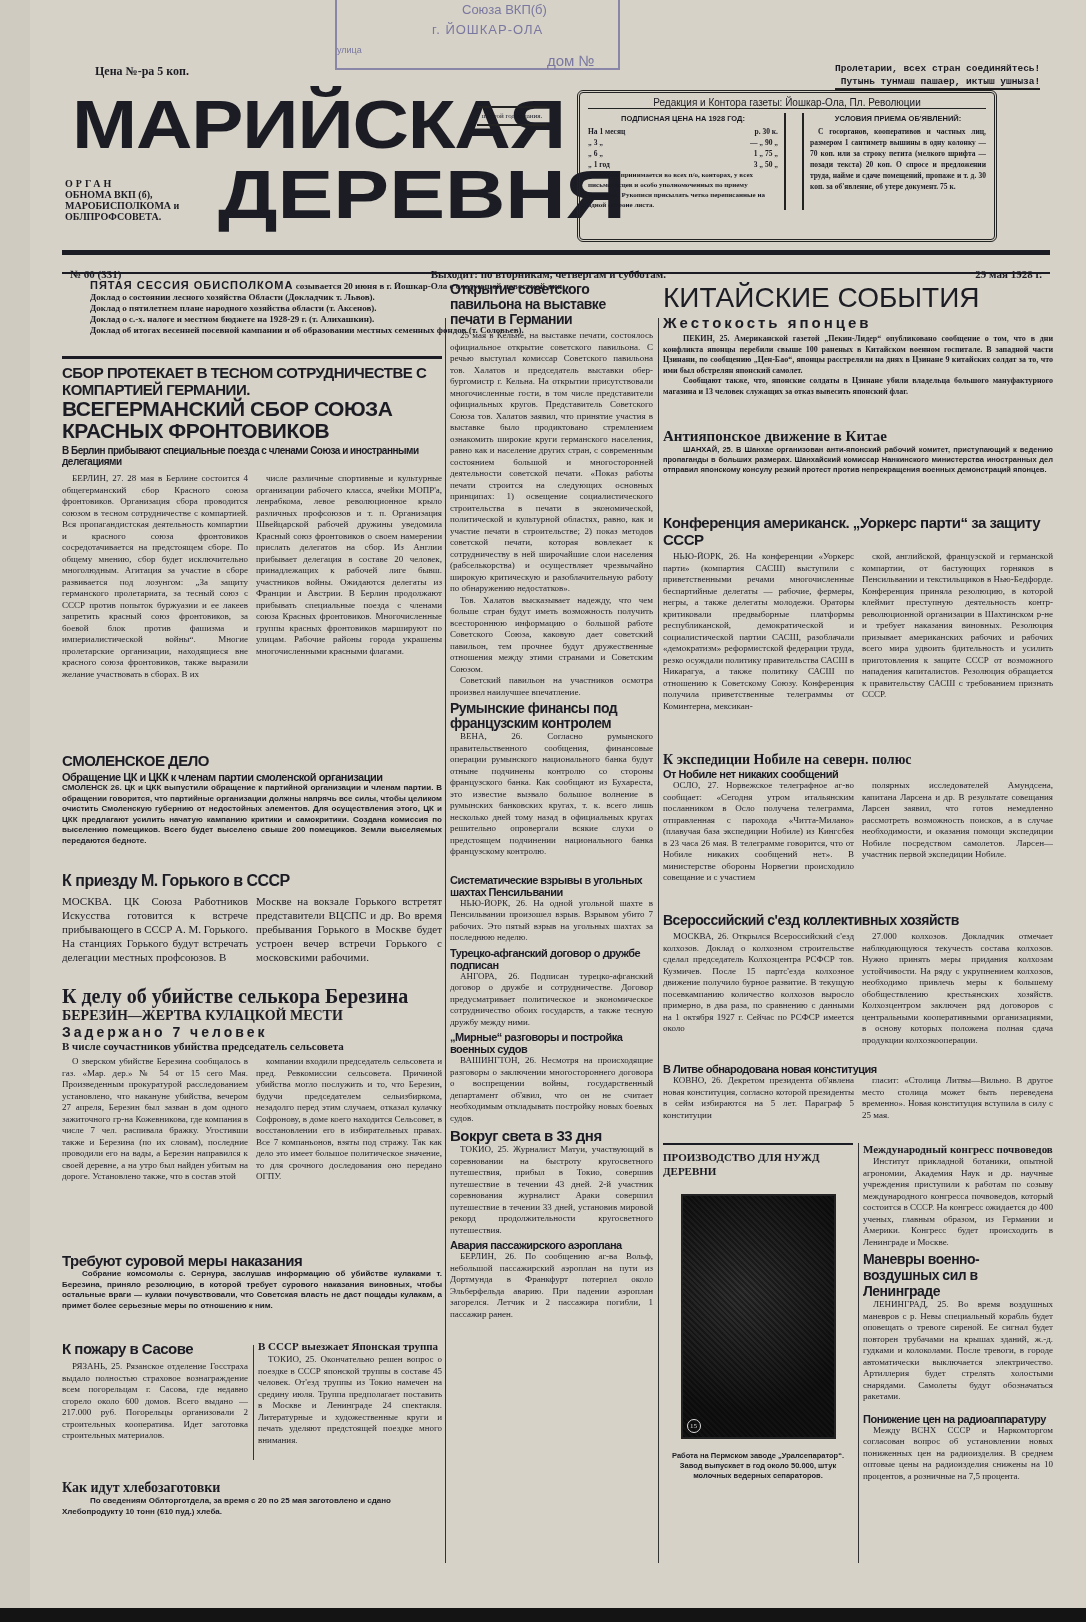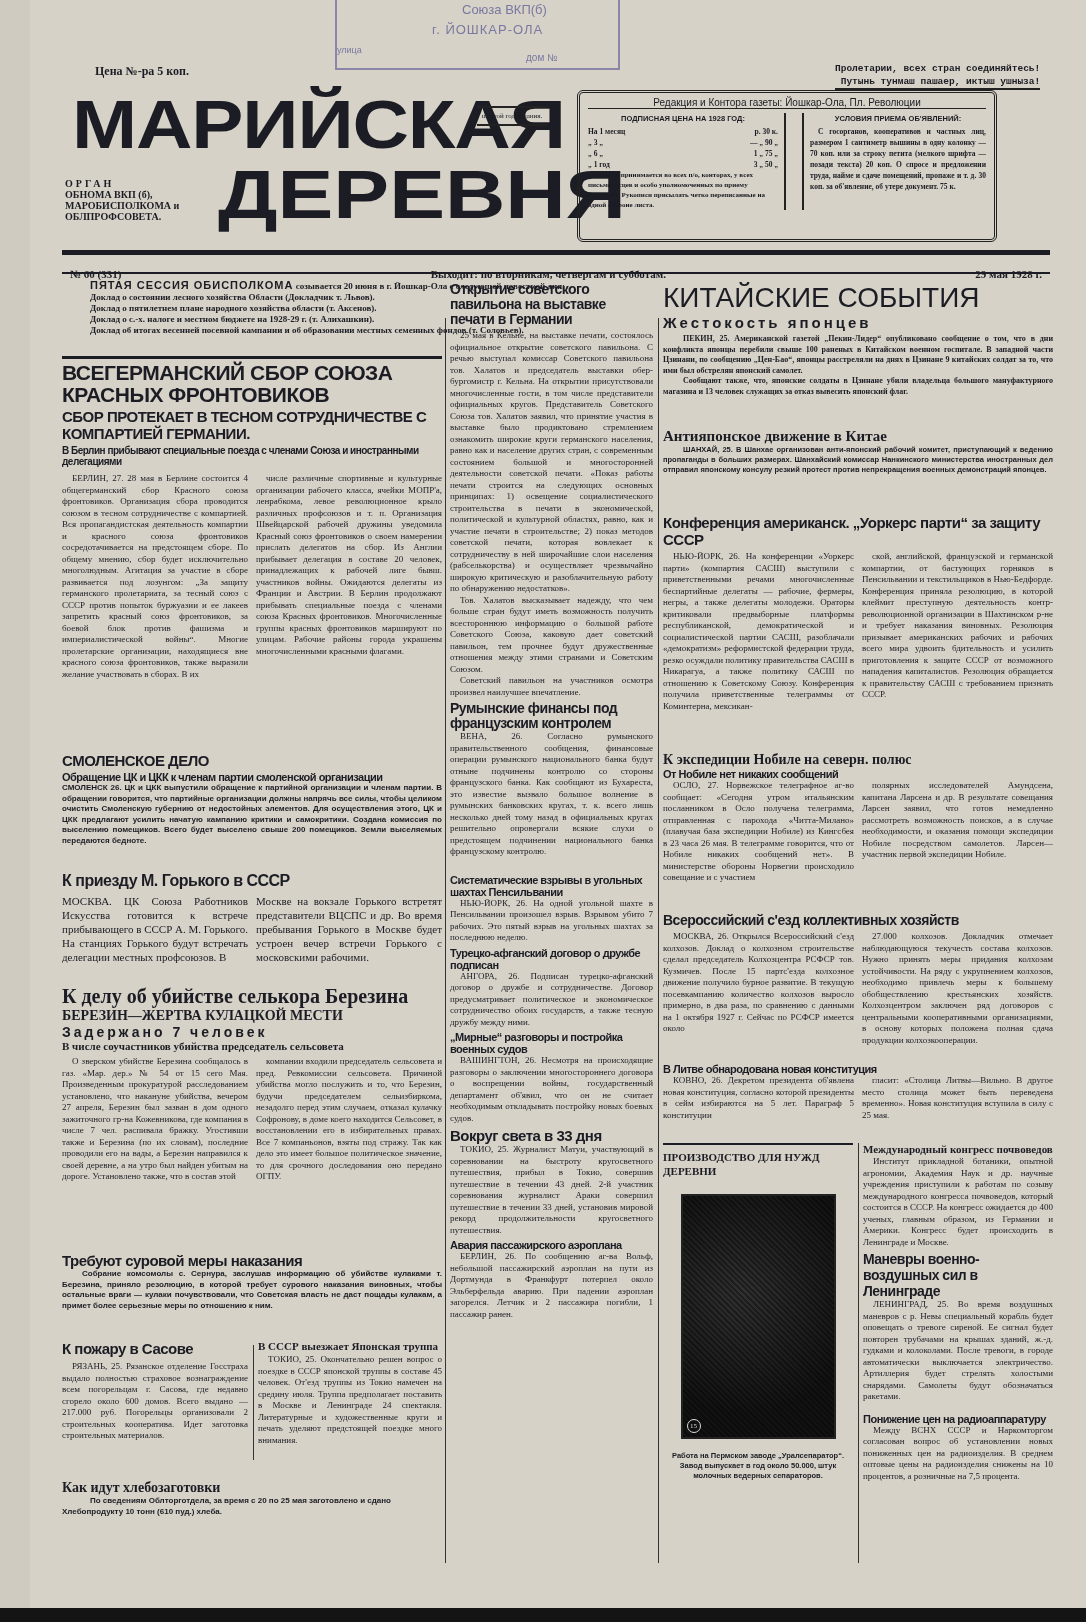--- a/index.html
+++ b/index.html
@@ -16,21 +16,21 @@
   }
   .bottom-edge { position: absolute; left: 0; top: 1608px; width: 1086px; height: 14px; background: #141414; }
   .stamp {
     position: absolute; left: 335px; top: 0; width: 285px; height: 70px;
     border: 2px solid #8a86a8; border-top: none; color: #7a78a0;
     font-family: "Liberation Sans", sans-serif; font-size: 12px;
   }
   .stamp .l1 { position: absolute; left: 125px; top: 2px; font-size: 13px; }
   .stamp .l2 { position: absolute; left: 95px; top: 22px; font-size: 13px; letter-spacing: 1px; }
   .stamp .l3 { position: absolute; left: 0px; top: 45px; font-size: 9px; }
-  .stamp .l4 { position: absolute; left: 189px; top: 52px; font-size: 10px; }
+  .stamp .l4 { position: absolute; left: 210px; top: 52px; font-size: 15px; }
 
   .abs { position: absolute; }
   .price { left: 95px; top: 64px; font-size: 12px; font-weight: bold; }
   .slogans { left: 835px; top: 62px; font-size: 9.5px; font-weight: bold; text-align: right; line-height: 13px; font-family: Liberation Mono, monospace; }
   .slogans .u { border-bottom: 2px solid #222; }
   .title1 {
     left: 72px; top: 90px; font-family: "Liberation Sans", sans-serif; font-weight: bold;
     font-size: 68px; letter-spacing: -1px; line-height: 68px; transform: scaleX(1.15); transform-origin: left;
   }
   .title2 {
@@ -141,22 +141,22 @@
 <div class="abs" style="left:62px;top:280px;width:580px;font-size:9px;line-height:11px;font-weight:bold">
   <div style="text-indent:28px"><span class="sans" style="font-size:11px;letter-spacing:1px">ПЯТАЯ СЕССИЯ ОБИСПОЛКОМА</span> <span>созывается 20 июня в г. Йошкар-Ола с следующей повесткой дня:</span></div>
   <div style="padding-left:28px">Доклад о состоянии лесного хозяйства Области (Докладчик т. Львов).</div>
   <div style="padding-left:28px">Доклад о пятилетнем плане народного хозяйства области (т. Аксенов).</div>
   <div style="padding-left:28px">Доклад о с.-х. налоге и местном бюджете на 1928-29 г. (т. Алихашкин).</div>
   <div style="text-indent:28px">Доклад об итогах весенней посевной кампании и об образовании местных семенных фондов (т. Соловьев).</div>
 </div>
 <div class="hr" style="left:62px;top:356px;width:380px;height:3px"></div>
 
 <div class="abs" style="left:62px;top:362px;width:380px">
+  <div class="cond center" style="font-size:15px;line-height:17px;margin-top:2px">СБОР ПРОТЕКАЕТ В ТЕСНОМ СОТРУДНИЧЕСТВЕ С КОМПАРТИЕЙ ГЕРМАНИИ.</div>
   <div class="cond center" style="font-size:21px;line-height:22px">ВСЕГЕРМАНСКИЙ СБОР СОЮЗА КРАСНЫХ ФРОНТОВИКОВ</div>
-  <div class="cond center" style="font-size:15px;line-height:17px;margin-top:2px">СБОР ПРОТЕКАЕТ В ТЕСНОМ СОТРУДНИЧЕСТВЕ С КОМПАРТИЕЙ ГЕРМАНИИ.</div>
   <div class="cond center" style="font-size:10px;line-height:11px;margin-top:3px">В Берлин прибывают специальные поезда с членами Союза и иностранными делегациями</div>
   <div class="two-col" style="margin-top:6px">
     <div class="body-text">БЕРЛИН, 27. 28 мая в Берлине состоится 4 общегерманский сбор Красного союза фронтовиков. Организация сбора проводится союзом в тесном сотрудничестве с компартией. Вся пропагандистская деятельность компартии и красного союза фронтовиков сосредотачивается на предстоящем сборе. По общему мнению, сбор будет исключительно многолюдным. Агитация за участие в сборе развивается под лозунгом: „За защиту германского пролетариата, за тесный союз с СССР против попыток буржуазии и ее лакеев запретить красный союз фронтовиков, за боевой блок против фашизма и империалистической войны“. Многие пролетарские организации, находящиеся вне красного союза фронтовиков, также выразили желание участвовать в сборах. В их</div>
     <div class="body-text">числе различные спортивные и культурные организации рабочего класса, ячейки МОПР'а, ленрабкома, левое революционное крыло различных профсоюзов и т. п. Организация Швейцарской рабочей дружины уведомила Красный союз фронтовиков о своем намерении прислать делегатов на сбор. Из Англии прибывает делегация в составе 20 человек, принадлежащих к рабочей лиге бывш. участников войны. Ожидаются делегаты из Франции и Австрии. В Берлин продолжают прибывать специальные поезда с членами союза Красных фронтовиков. Многочисленные группы красных фронтовиков маршируют по улицам. Рабочие районы города украшены многочисленными красными флагами.</div>
   </div>
 </div>
 
 <div class="abs" style="left:62px;top:752px;width:380px">
   <div class="cond center" style="font-size:15px">СМОЛЕНСКОЕ ДЕЛО</div>
   <div class="cond center" style="font-size:11px;margin-top:2px">Обращение ЦК и ЦКК к членам партии смоленской организации</div>

